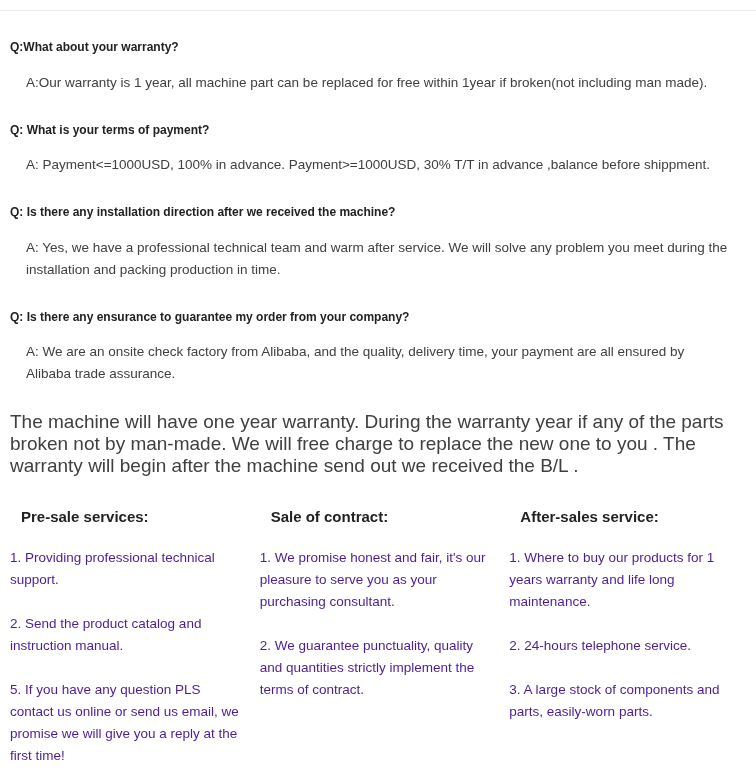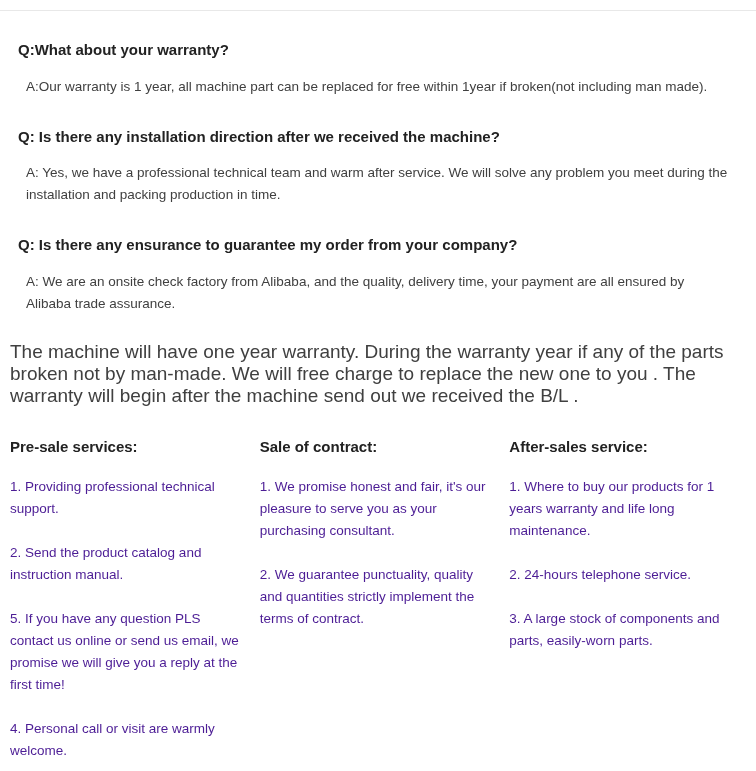--- a/index.html
+++ b/index.html
@@ -19,24 +19,24 @@
     border-top: 1px solid #e8e8e8;
     margin-top: 10px;
     width: 100%;
     height: 0;
   }
   .content {
     padding: 0 10px;
     box-sizing: border-box;
   }
   .faq-question {
-    font-size: 15px;
+    font-size: 12px;
     font-weight: 700;
     color: #222222;
-    margin: 29px 0 10px 8px;
+    margin: 29px 0 10px 0;
     line-height: 1.3;
   }
   .faq-answer {
     font-size: 13.5px;
     font-weight: 400;
     color: #404040;
     margin: 16px;
     line-height: 22px;
   }
   .warranty-note {
@@ -52,21 +52,21 @@
     padding-bottom: 30px;
   }
   .service-col {
     width: 240px;
     box-sizing: border-box;
   }
   .service-title {
     font-size: 15px;
     font-weight: 700;
     color: #222222;
-    margin: 0 0 20px 0;
+    margin: 0 0 20px 11px;
     line-height: 1.3;
   }
   .service-item {
     font-size: 13.5px;
     color: #4c1d95;
     margin: 0 0 22px 0;
     line-height: 22px;
   }
 </style>
 </head>
@@ -75,20 +75,24 @@
 <div class="page">
   <div class="top-rule"></div>
 
   <div class="content">
 
     <div class="faq-block">
       <h3 class="faq-question">Q:What about your warranty?</h3>
       <p class="faq-answer">A:Our warranty is 1 year, all machine part can be replaced for free within 1year if broken(not including man made).</p>
     </div>
 
+    <div class="faq-block">
+      <h3 class="faq-question">Q: What is your terms of payment?</h3>
+      <p class="faq-answer">A: Payment&lt;=1000USD, 100% in advance. Payment&gt;=1000USD, 30% T/T in advance ,balance before shippment.</p>
+    </div>
 
     <div class="faq-block">
       <h3 class="faq-question">Q: Is there any installation direction after we received the machine?</h3>
       <p class="faq-answer">A: Yes, we have a professional technical team and warm after service. We will solve any problem you meet during the installation and packing production in time.</p>
     </div>
 
     <div class="faq-block">
       <h3 class="faq-question">Q: Is there any ensurance to guarantee my order from your company?</h3>
       <p class="faq-answer">A: We are an onsite check factory from Alibaba, and the quality, delivery time, your payment are all ensured by Alibaba trade assurance.</p>
     </div>

